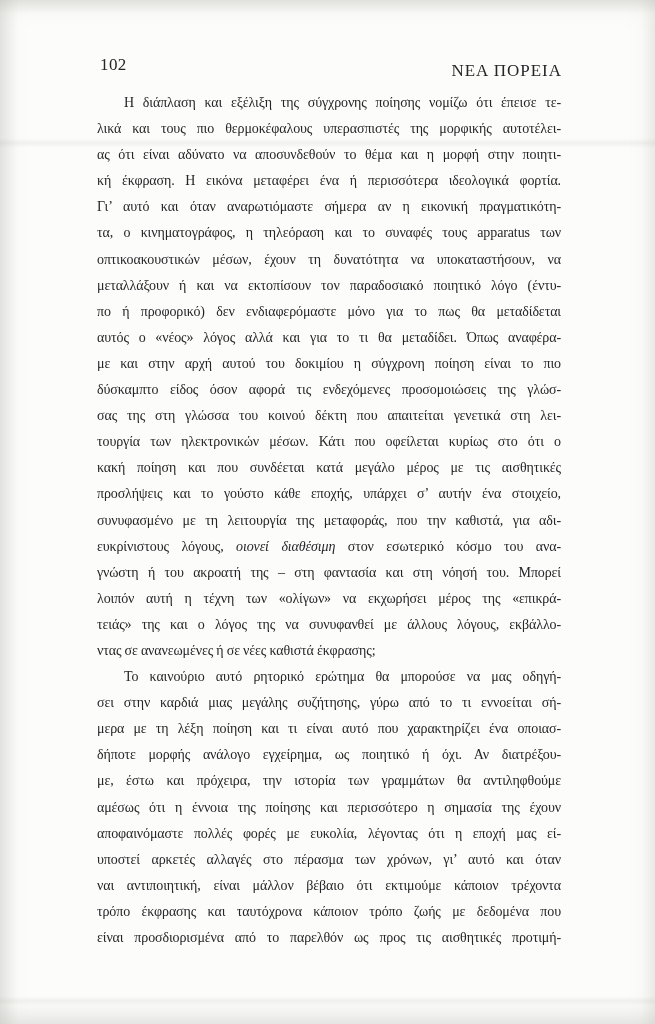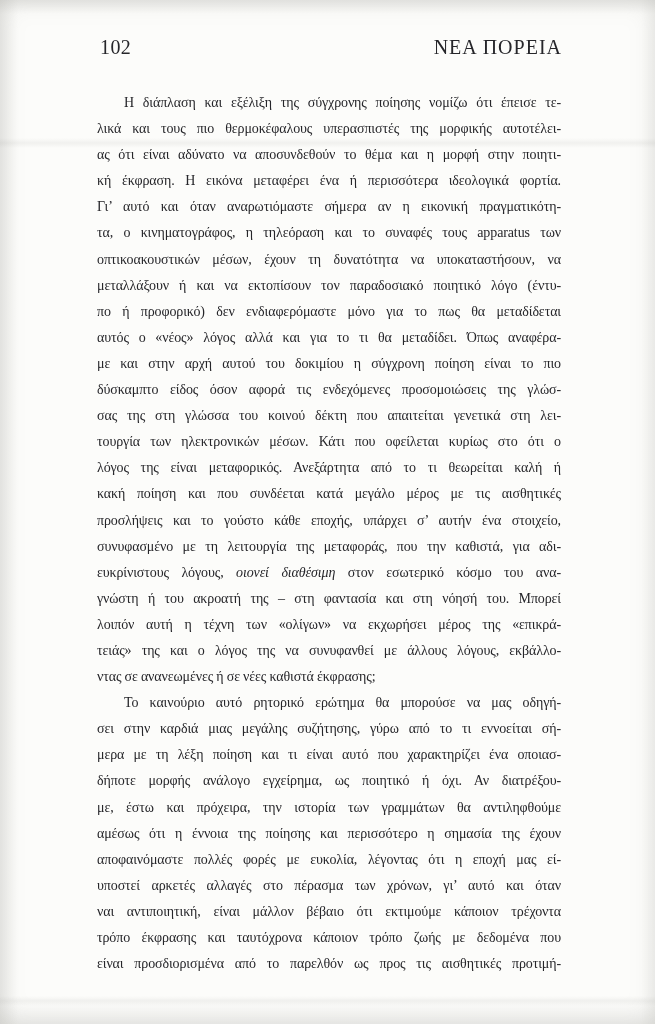--- a/index.html
+++ b/index.html
@@ -30,30 +30,30 @@
     left: 0; right: 0;
     height: 10px;
     background: linear-gradient(180deg, rgba(0,0,0,0), rgba(140,140,135,0.10), rgba(0,0,0,0));
     pointer-events: none;
   }
   .streak-a { top: 138px; }
   .streak-b { top: 996px; }
 
   .page-header {
     position: absolute;
-    top: 36px;
+    top: 48px;
     left: 100px;
     width: 462px;
     display: flex;
     justify-content: space-between;
     align-items: center;
-    font-size: 20px;
+    font-size: 17px;
     letter-spacing: 0.4px;
   }
-  .running-title { letter-spacing: 1px; }
+  .running-title { letter-spacing: 1px; margin-top: 13px; }
 
   .text-block {
     position: absolute;
     top: 90px;
     left: 97px;
     width: 464px;
     font-size: 14px;
     line-height: 26.1px;
     letter-spacing: -0.12px;
     word-spacing: -0.2px;
@@ -89,21 +89,20 @@
       <div class="line"><span>Γι’ αυτό και όταν αναρωτιόμαστε σήμερα αν η εικονική πραγματικότη-</span></div>
       <div class="line"><span>τα, ο κινηματογράφος, η τηλεόραση και το συναφές τους apparatus των</span></div>
       <div class="line"><span>οπτικοακουστικών μέσων, έχουν τη δυνατότητα να υποκαταστήσουν, να</span></div>
       <div class="line"><span>μεταλλάξουν ή και να εκτοπίσουν τον παραδοσιακό ποιητικό λόγο (έντυ-</span></div>
       <div class="line"><span>πο ή προφορικό) δεν ενδιαφερόμαστε μόνο για το πως θα μεταδίδεται</span></div>
       <div class="line"><span>αυτός ο «νέος» λόγος αλλά και για το τι θα μεταδίδει. Όπως αναφέρα-</span></div>
       <div class="line"><span>με και στην αρχή αυτού του δοκιμίου η σύγχρονη ποίηση είναι το πιο</span></div>
       <div class="line"><span>δύσκαμπτο είδος όσον αφορά τις ενδεχόμενες προσομοιώσεις της γλώσ-</span></div>
       <div class="line"><span>σας της στη γλώσσα του κοινού δέκτη που απαιτείται γενετικά στη λει-</span></div>
       <div class="line"><span>τουργία των ηλεκτρονικών μέσων. Κάτι που οφείλεται κυρίως στο ότι ο</span></div>
-      <div class="line"><span>λόγος της είναι μεταφορικός. Ανεξάρτητα από το τι θεωρείται καλή ή</span></div>
       <div class="line"><span>κακή ποίηση και που συνδέεται κατά μεγάλο μέρος με τις αισθητικές</span></div>
       <div class="line"><span>προσλήψεις και το γούστο κάθε εποχής, υπάρχει σ’ αυτήν ένα στοιχείο,</span></div>
       <div class="line"><span>συνυφασμένο με τη λειτουργία της μεταφοράς, που την καθιστά, για αδι-</span></div>
       <div class="line"><span>ευκρίνιστους λόγους, </span><span class="italic">οιονεί διαθέσιμη</span><span> στον εσωτερικό κόσμο του ανα-</span></div>
       <div class="line"><span>γνώστη ή του ακροατή της – στη φαντασία και στη νόησή του. Μπορεί</span></div>
       <div class="line"><span>λοιπόν αυτή η τέχνη των «ολίγων» να εκχωρήσει μέρος της «επικρά-</span></div>
       <div class="line"><span>τειάς» της και ο λόγος της να συνυφανθεί με άλλους λόγους, εκβάλλο-</span></div>
       <div class="line endpara"><span>ντας σε ανανεωμένες ή σε νέες καθιστά έκφρασης;</span></div>
       <div class="line indent"><span>Το καινούριο αυτό ρητορικό ερώτημα θα μπορούσε να μας οδηγή-</span></div>
       <div class="line"><span>σει στην καρδιά μιας μεγάλης συζήτησης, γύρω από το τι εννοείται σή-</span></div>

